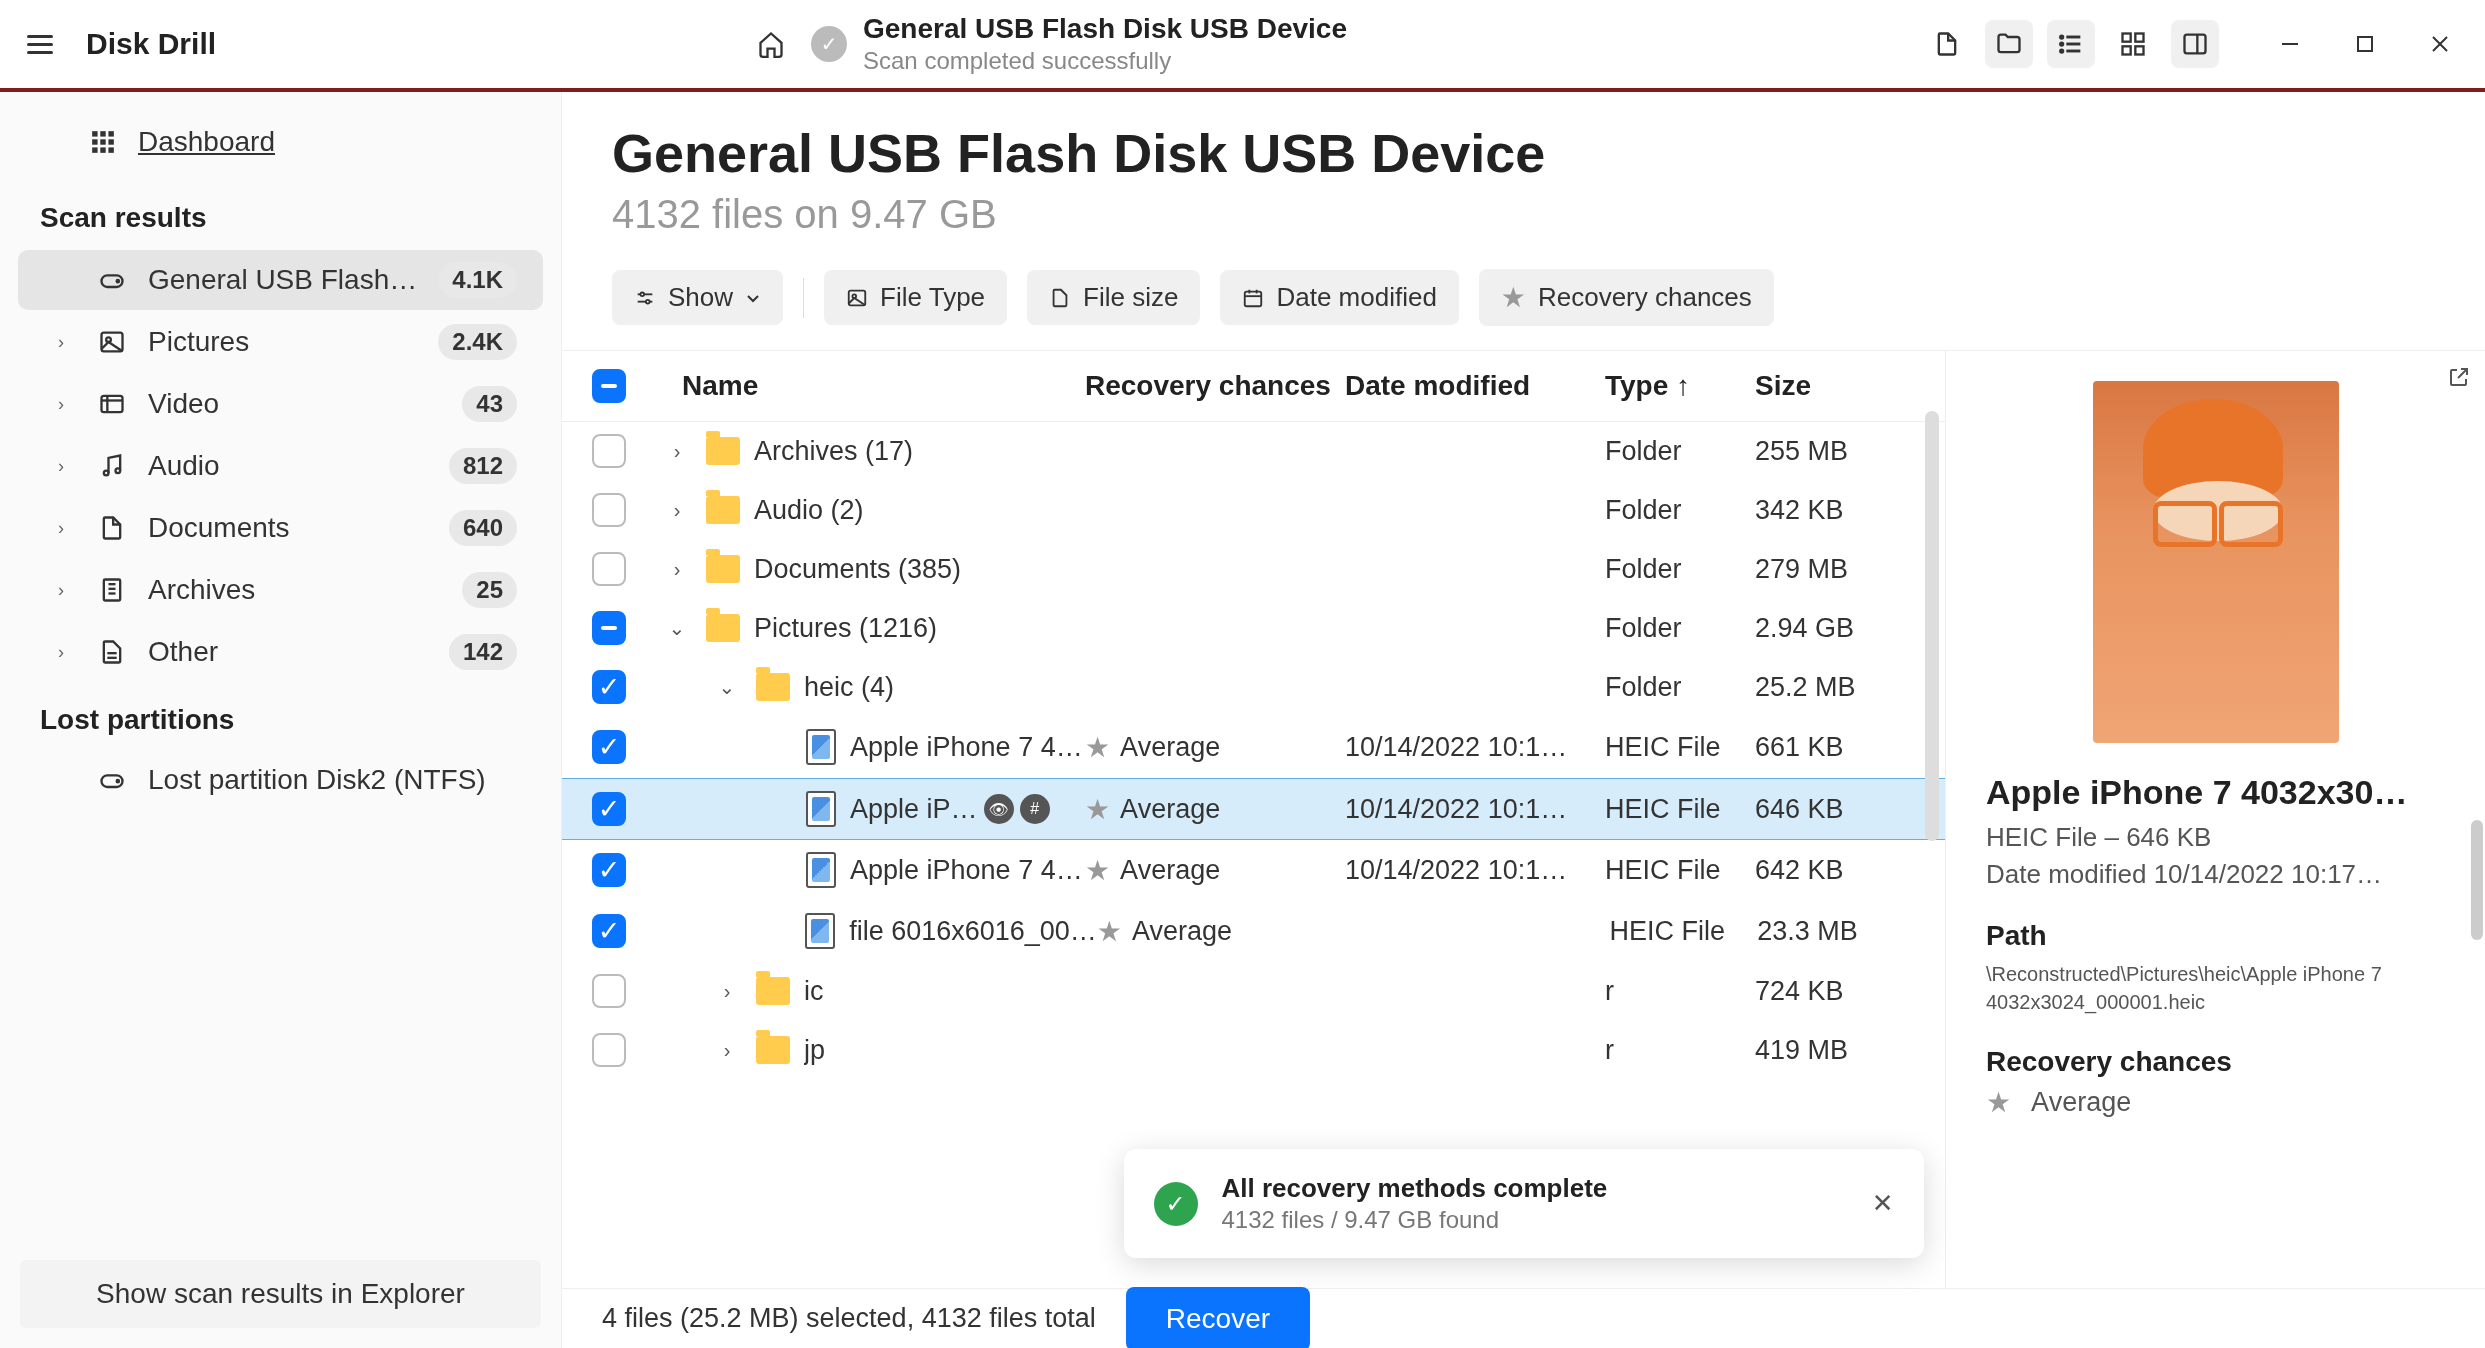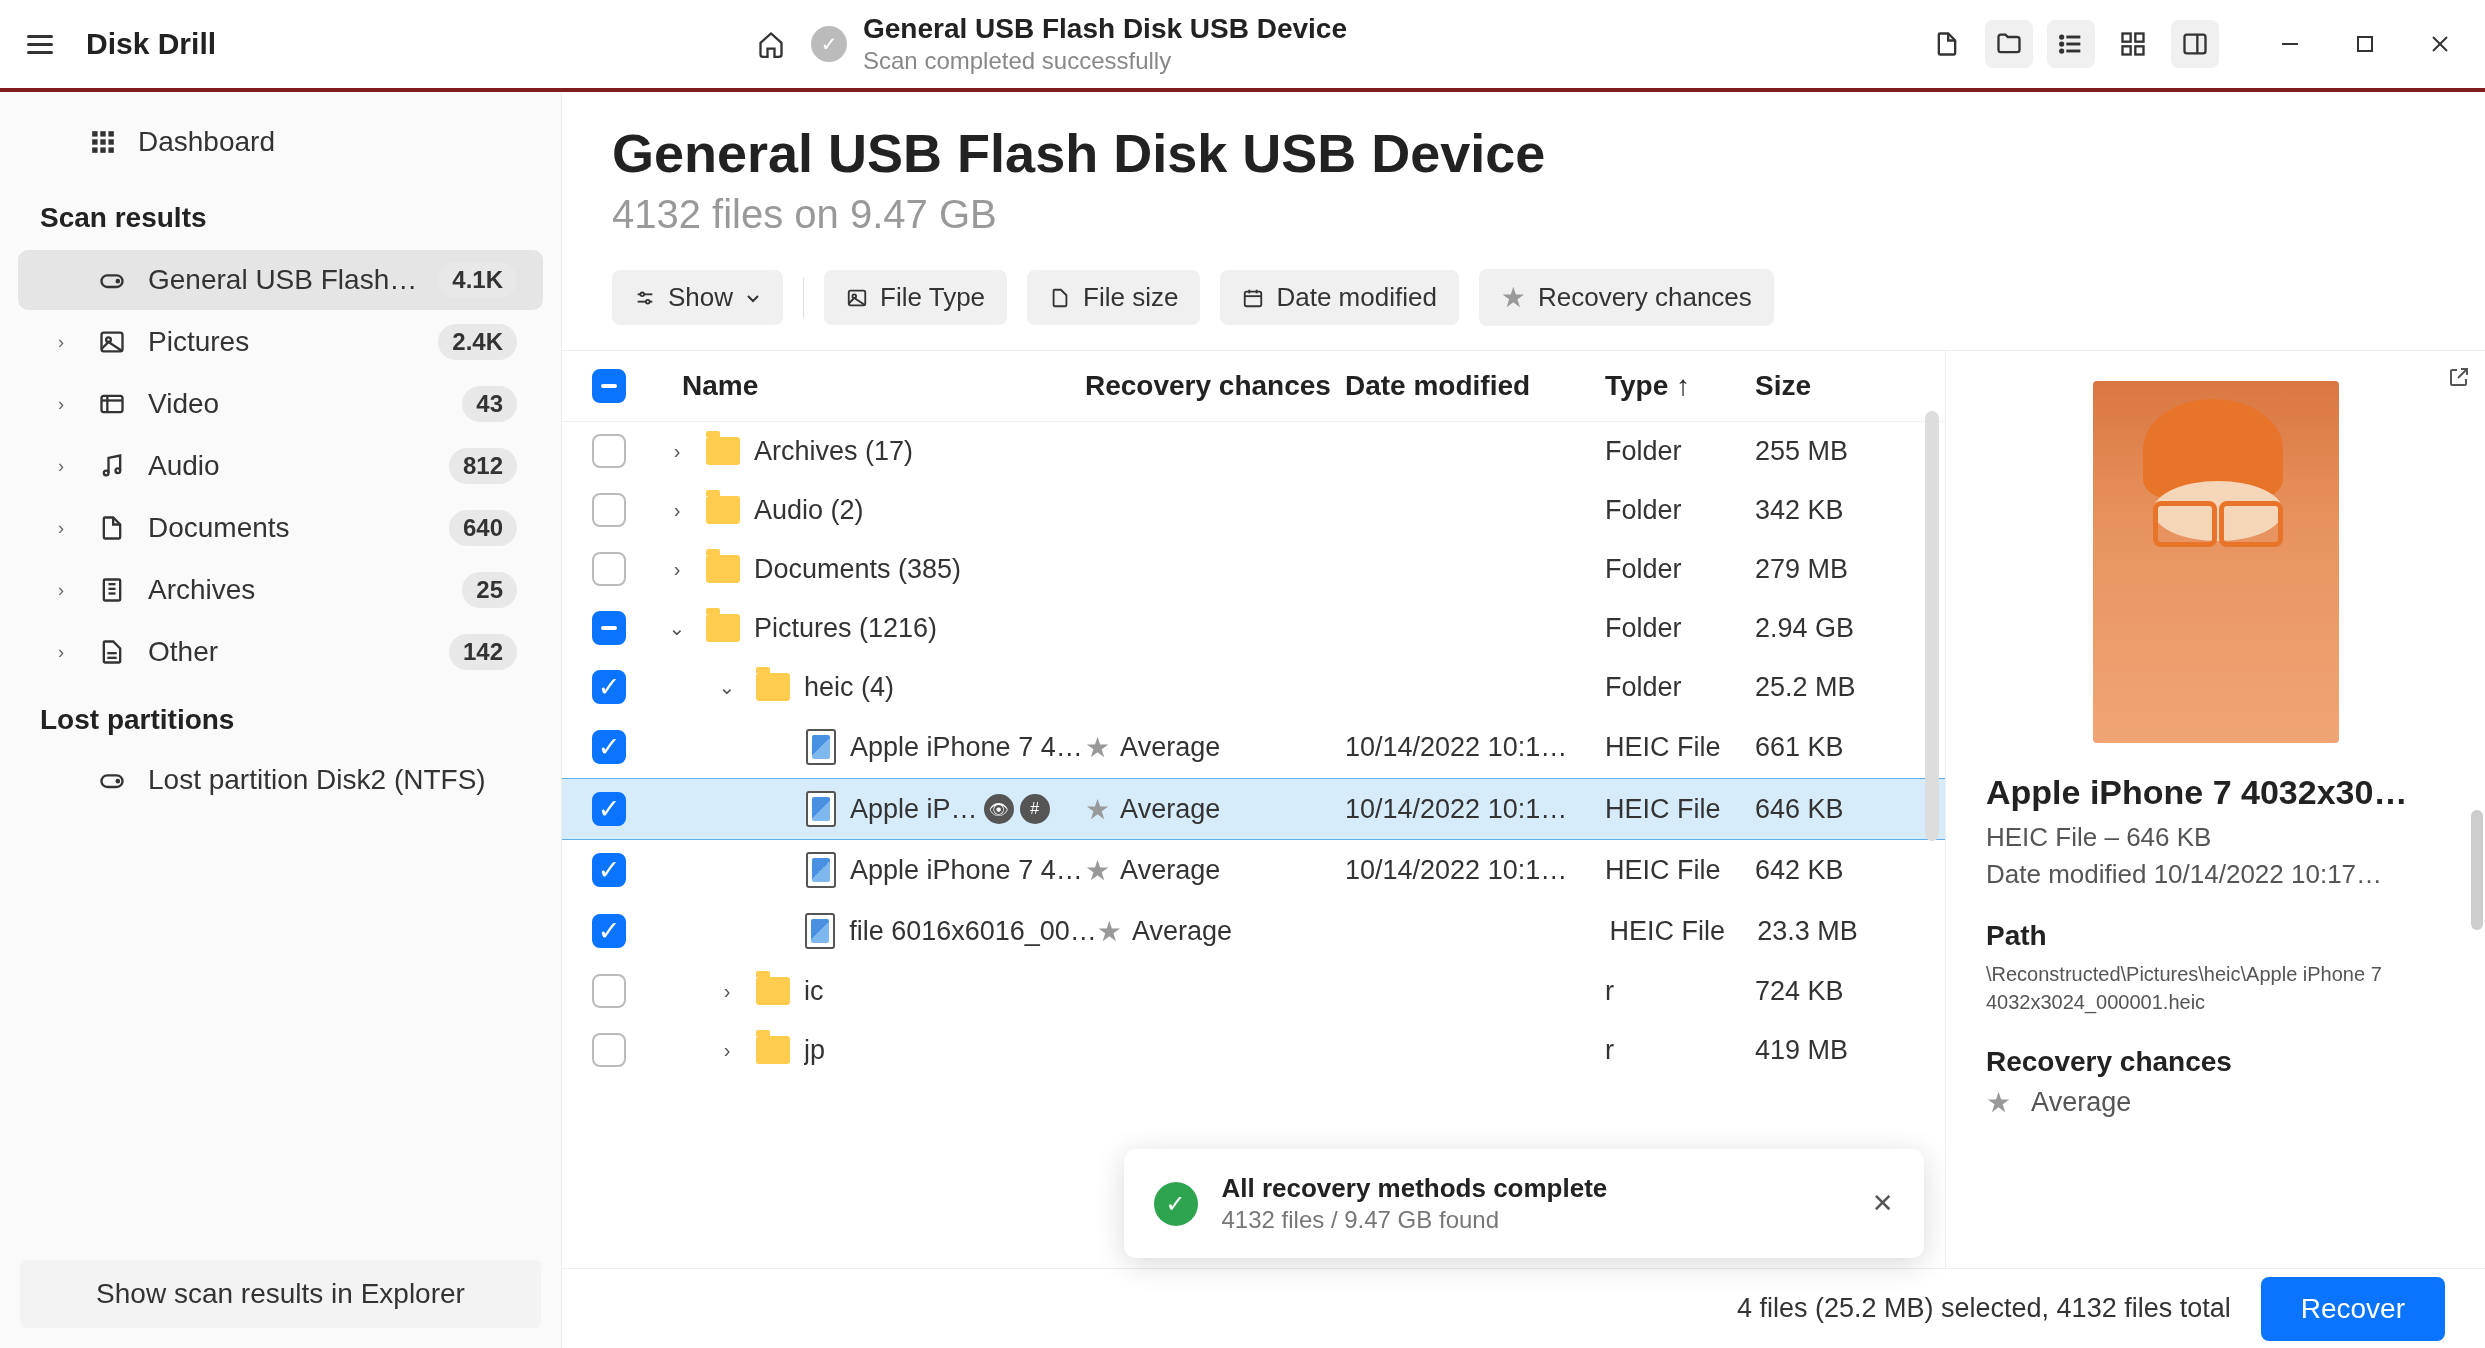--- a/index.html
+++ b/index.html
@@ -17,21 +17,21 @@
 .header-device { font-size: 28px; font-weight: 600; color: #222; }
 .header-status { font-size: 24px; color: #888; }
 .check-circle { width: 36px; height: 36px; border-radius: 50%; background: #bbb; display: flex; align-items: center; justify-content: center; color: #fff; font-size: 20px; }
 .search-box { width: 320px; height: 50px; border: 1px solid #ddd; border-radius: 6px; display: flex; align-items: center; padding: 0 16px; margin-left: 30px; }
 .search-box input { border: none; outline: none; flex: 1; font-size: 24px; color: #888; }
 .win-controls { display: flex; gap: 25px; margin-left: 30px; }
 .win-btn { width: 50px; height: 50px; display: flex; align-items: center; justify-content: center; cursor: pointer; font-size: 22px; }
 .main-area { flex: 1; display: flex; overflow: hidden; }
 .sidebar { width: 562px; background: #fafafa; border-right: 1px solid #eee; display: flex; flex-direction: column; padding-top: 20px; }
 .sb-item { display: flex; align-items: center; padding: 14px 26px; gap: 20px; cursor: pointer; font-size: 28px; color: #333; }
-.sb-item.dash { font-weight: 500; margin-bottom: 10px; padding-left: 88px; position:relative; }
+.sb-item.dash { font-weight: 500; margin-bottom: 10px; padding-left: 88px; position:relative;text-decoration:underline; }
 .sb-section-title { font-size: 28px; font-weight: 600; color: #222; padding: 20px 40px 14px; }
 .sb-row { display: flex; align-items: center; padding: 12px 26px 12px 40px; gap: 20px; cursor: pointer; font-size: 28px; color: #333; border-radius: 10px; margin: 2px 18px; }
 .sb-row.active { background: #e5e5e5; }
 .sb-row .chev { width: 18px; color: #666; font-size: 18px; }
 .sb-row .ic { width: 32px; height: 32px; display: flex; align-items: center; justify-content: center; }
 .sb-row .label { flex: 1; white-space: nowrap; overflow: hidden; text-overflow: ellipsis; }
 .sb-row .badge { background: #e8e8e8; border-radius: 20px; padding: 4px 14px; font-size: 24px; font-weight: 600; color: #333; }
 .sb-footer { margin-top: auto; padding: 20px; }
 .sb-explorer-btn { width: 100%; background: #f3f3f3; border: none; padding: 18px; font-size: 28px; color: #333; border-radius: 6px; cursor: pointer; }
 .content { flex: 1; display: flex; flex-direction: column; overflow: hidden; position: relative; }
@@ -78,21 +78,21 @@
 .pv-section { margin-top: 30px; }
 .pv-section h4 { font-size: 28px; font-weight: 700; color: #222; margin-bottom: 8px; }
 .pv-section p { font-size: 20px; color: #555; line-height: 1.4; }
 .pv-chances { display: flex; align-items: center; gap: 10px; font-size: 27px; color: #555; margin-top: 8px; }
 .toast { position: absolute; left: 50%; transform: translateX(-50%); bottom: 90px; background: #fff; border-radius: 12px; box-shadow: 0 6px 30px rgba(0,0,0,0.15); padding: 24px 30px; display: flex; align-items: center; gap: 24px; width: 800px; }
 .toast-check { width: 44px; height: 44px; border-radius: 50%; background: #2ea44f; display: flex; align-items: center; justify-content: center; color: #fff; font-size: 24px; }
 .toast-text { flex: 1; }
 .toast-title { font-size: 26px; font-weight: 700; color: #222; }
 .toast-sub { font-size: 24px; color: #777; margin-top: 2px; }
 .toast-close { font-size: 26px; color: #555; cursor: pointer; }
-.footer { height: 80px; border-top: 1px solid #eee; display: flex; align-items: center; justify-content: flex-end; padding: 0 40px; gap: 30px; background: #fff; }
+.footer { height: 60px; border-top: 1px solid #eee; display: flex; align-items: center; padding: 0 40px; gap: 30px; background: #fff; }
 .footer-text { font-size: 27px; color: #333; }
 .recover-btn { background: #0a74ff; color: #fff; border: none; padding: 16px 40px; font-size: 28px; border-radius: 8px; cursor: pointer; font-weight: 500; }
 .scroll-right { position:absolute; right:2px; top:50%; width:12px; height:120px; background:#ccc; border-radius:6px; }
 </style>
 </head>
 <body>
 
 <div class="titlebar">
   <div class="hamburger">
     <div class="hamburger-lines">

